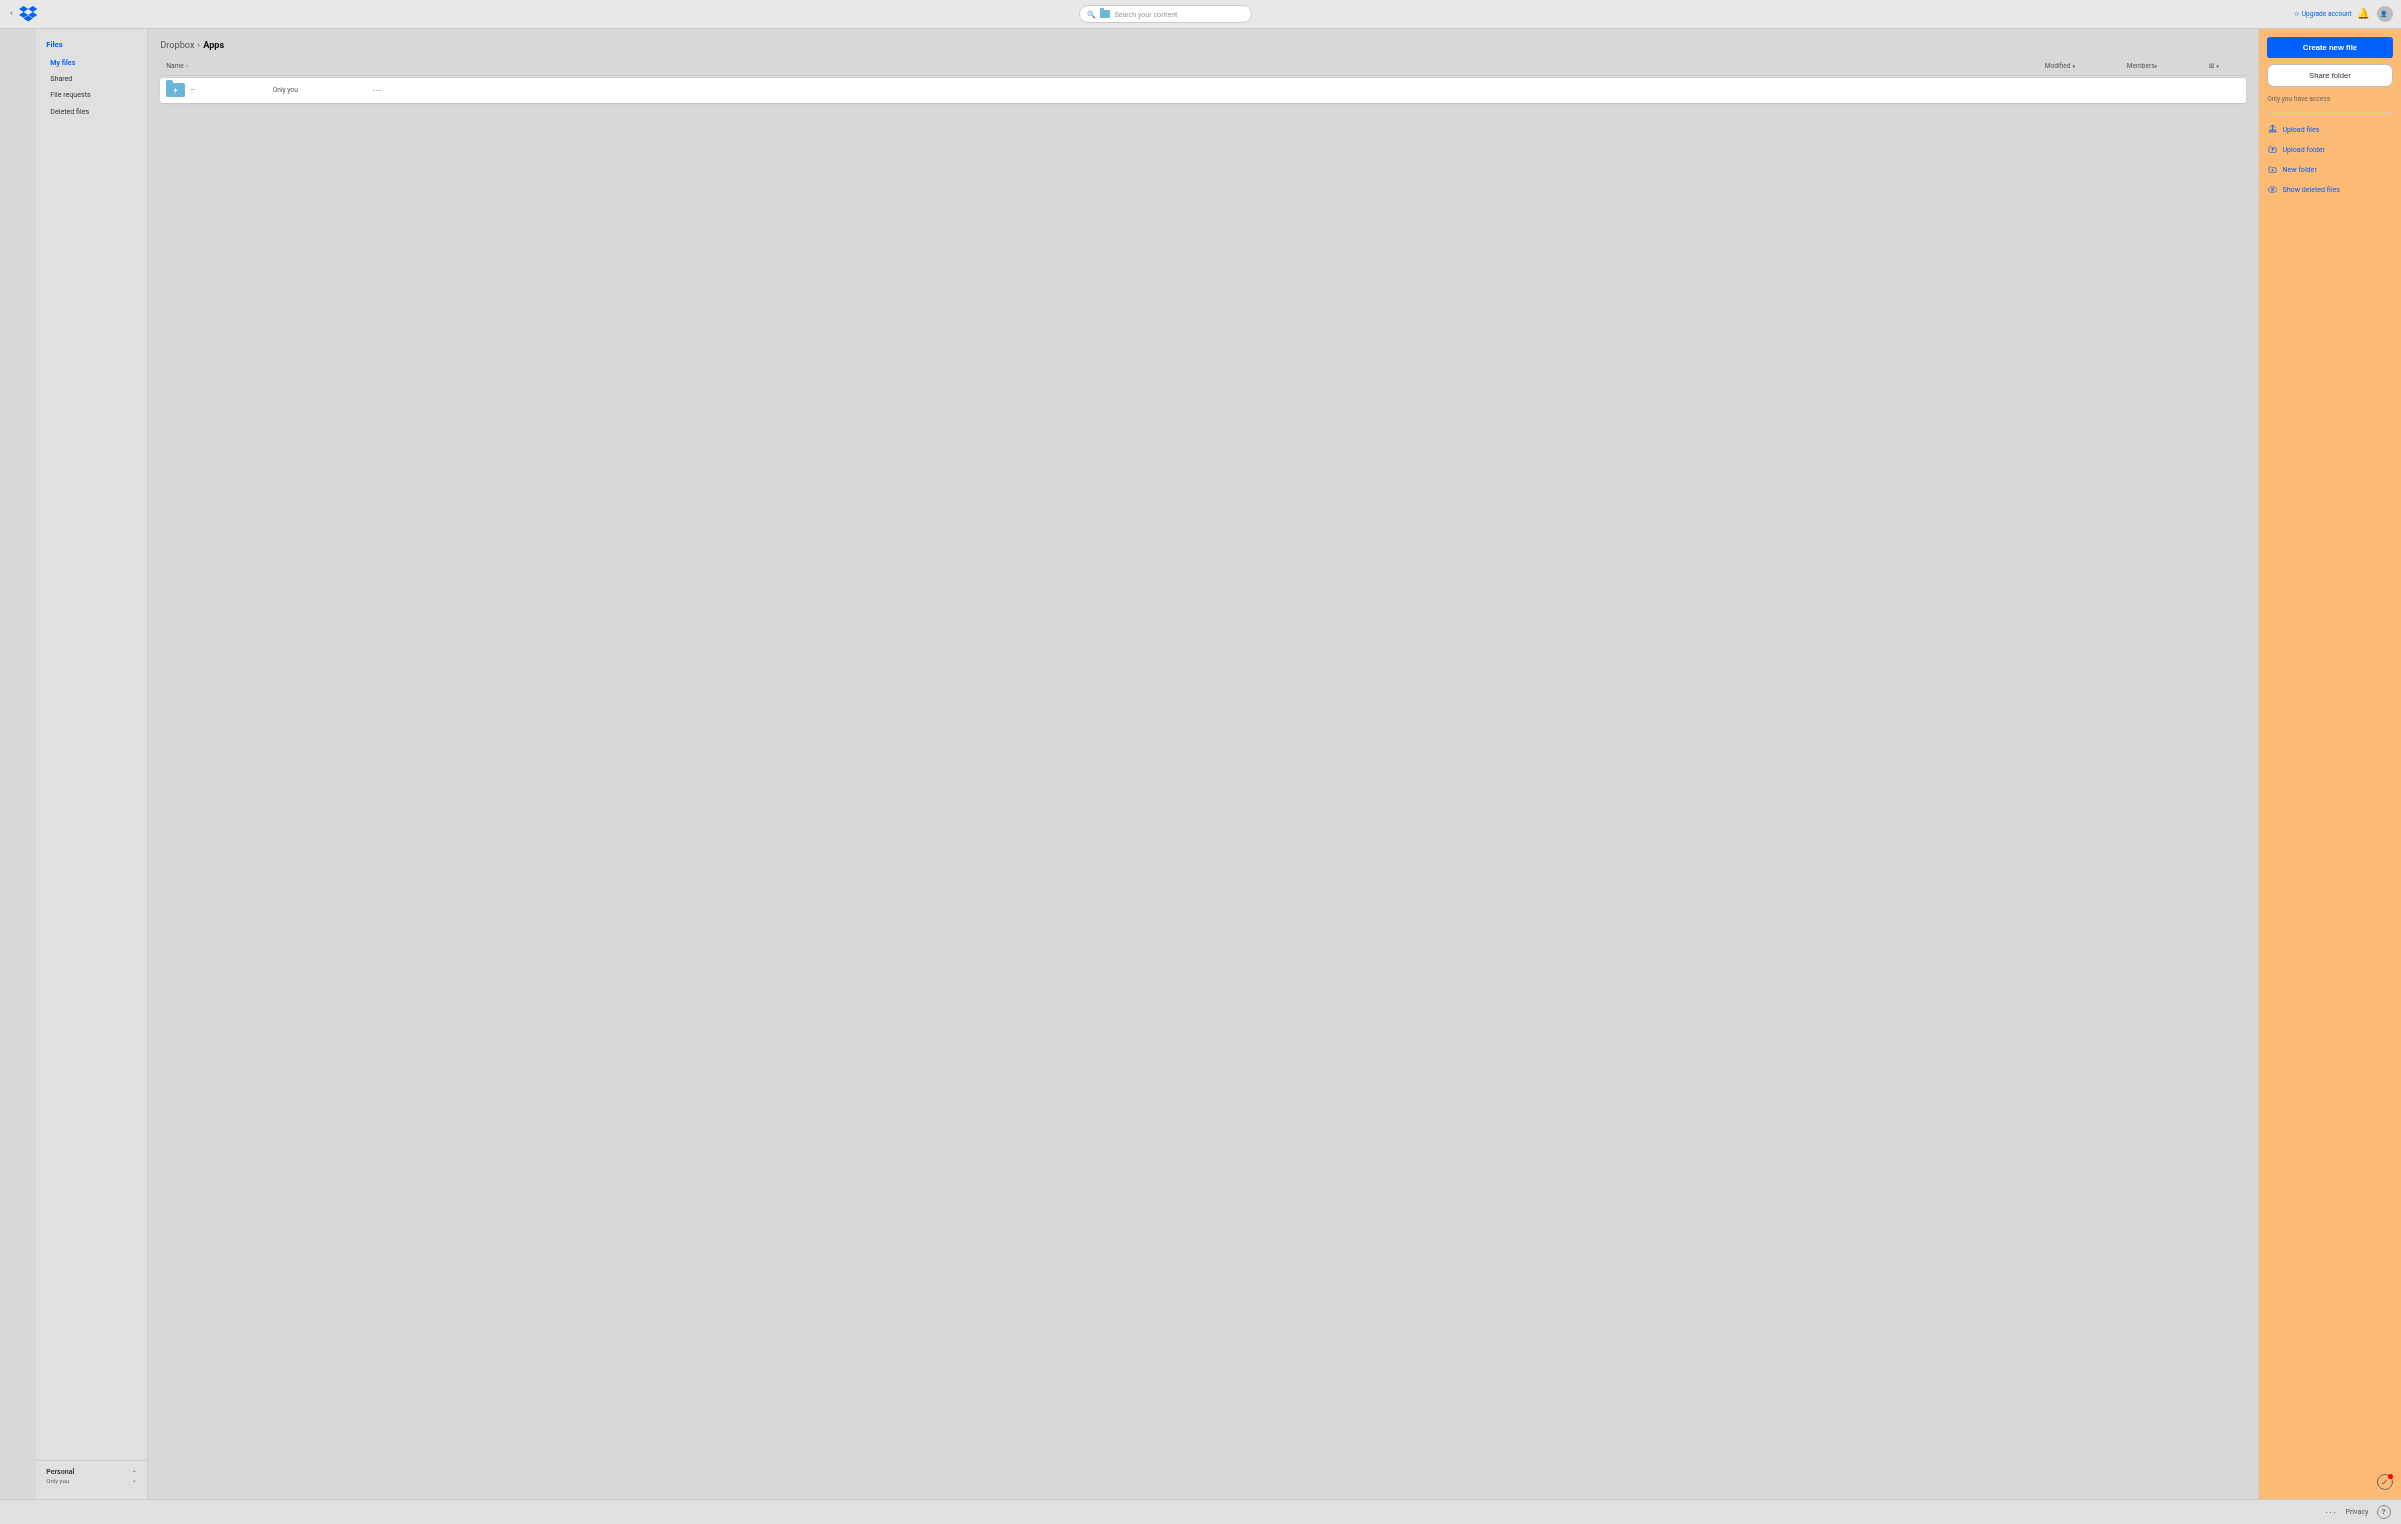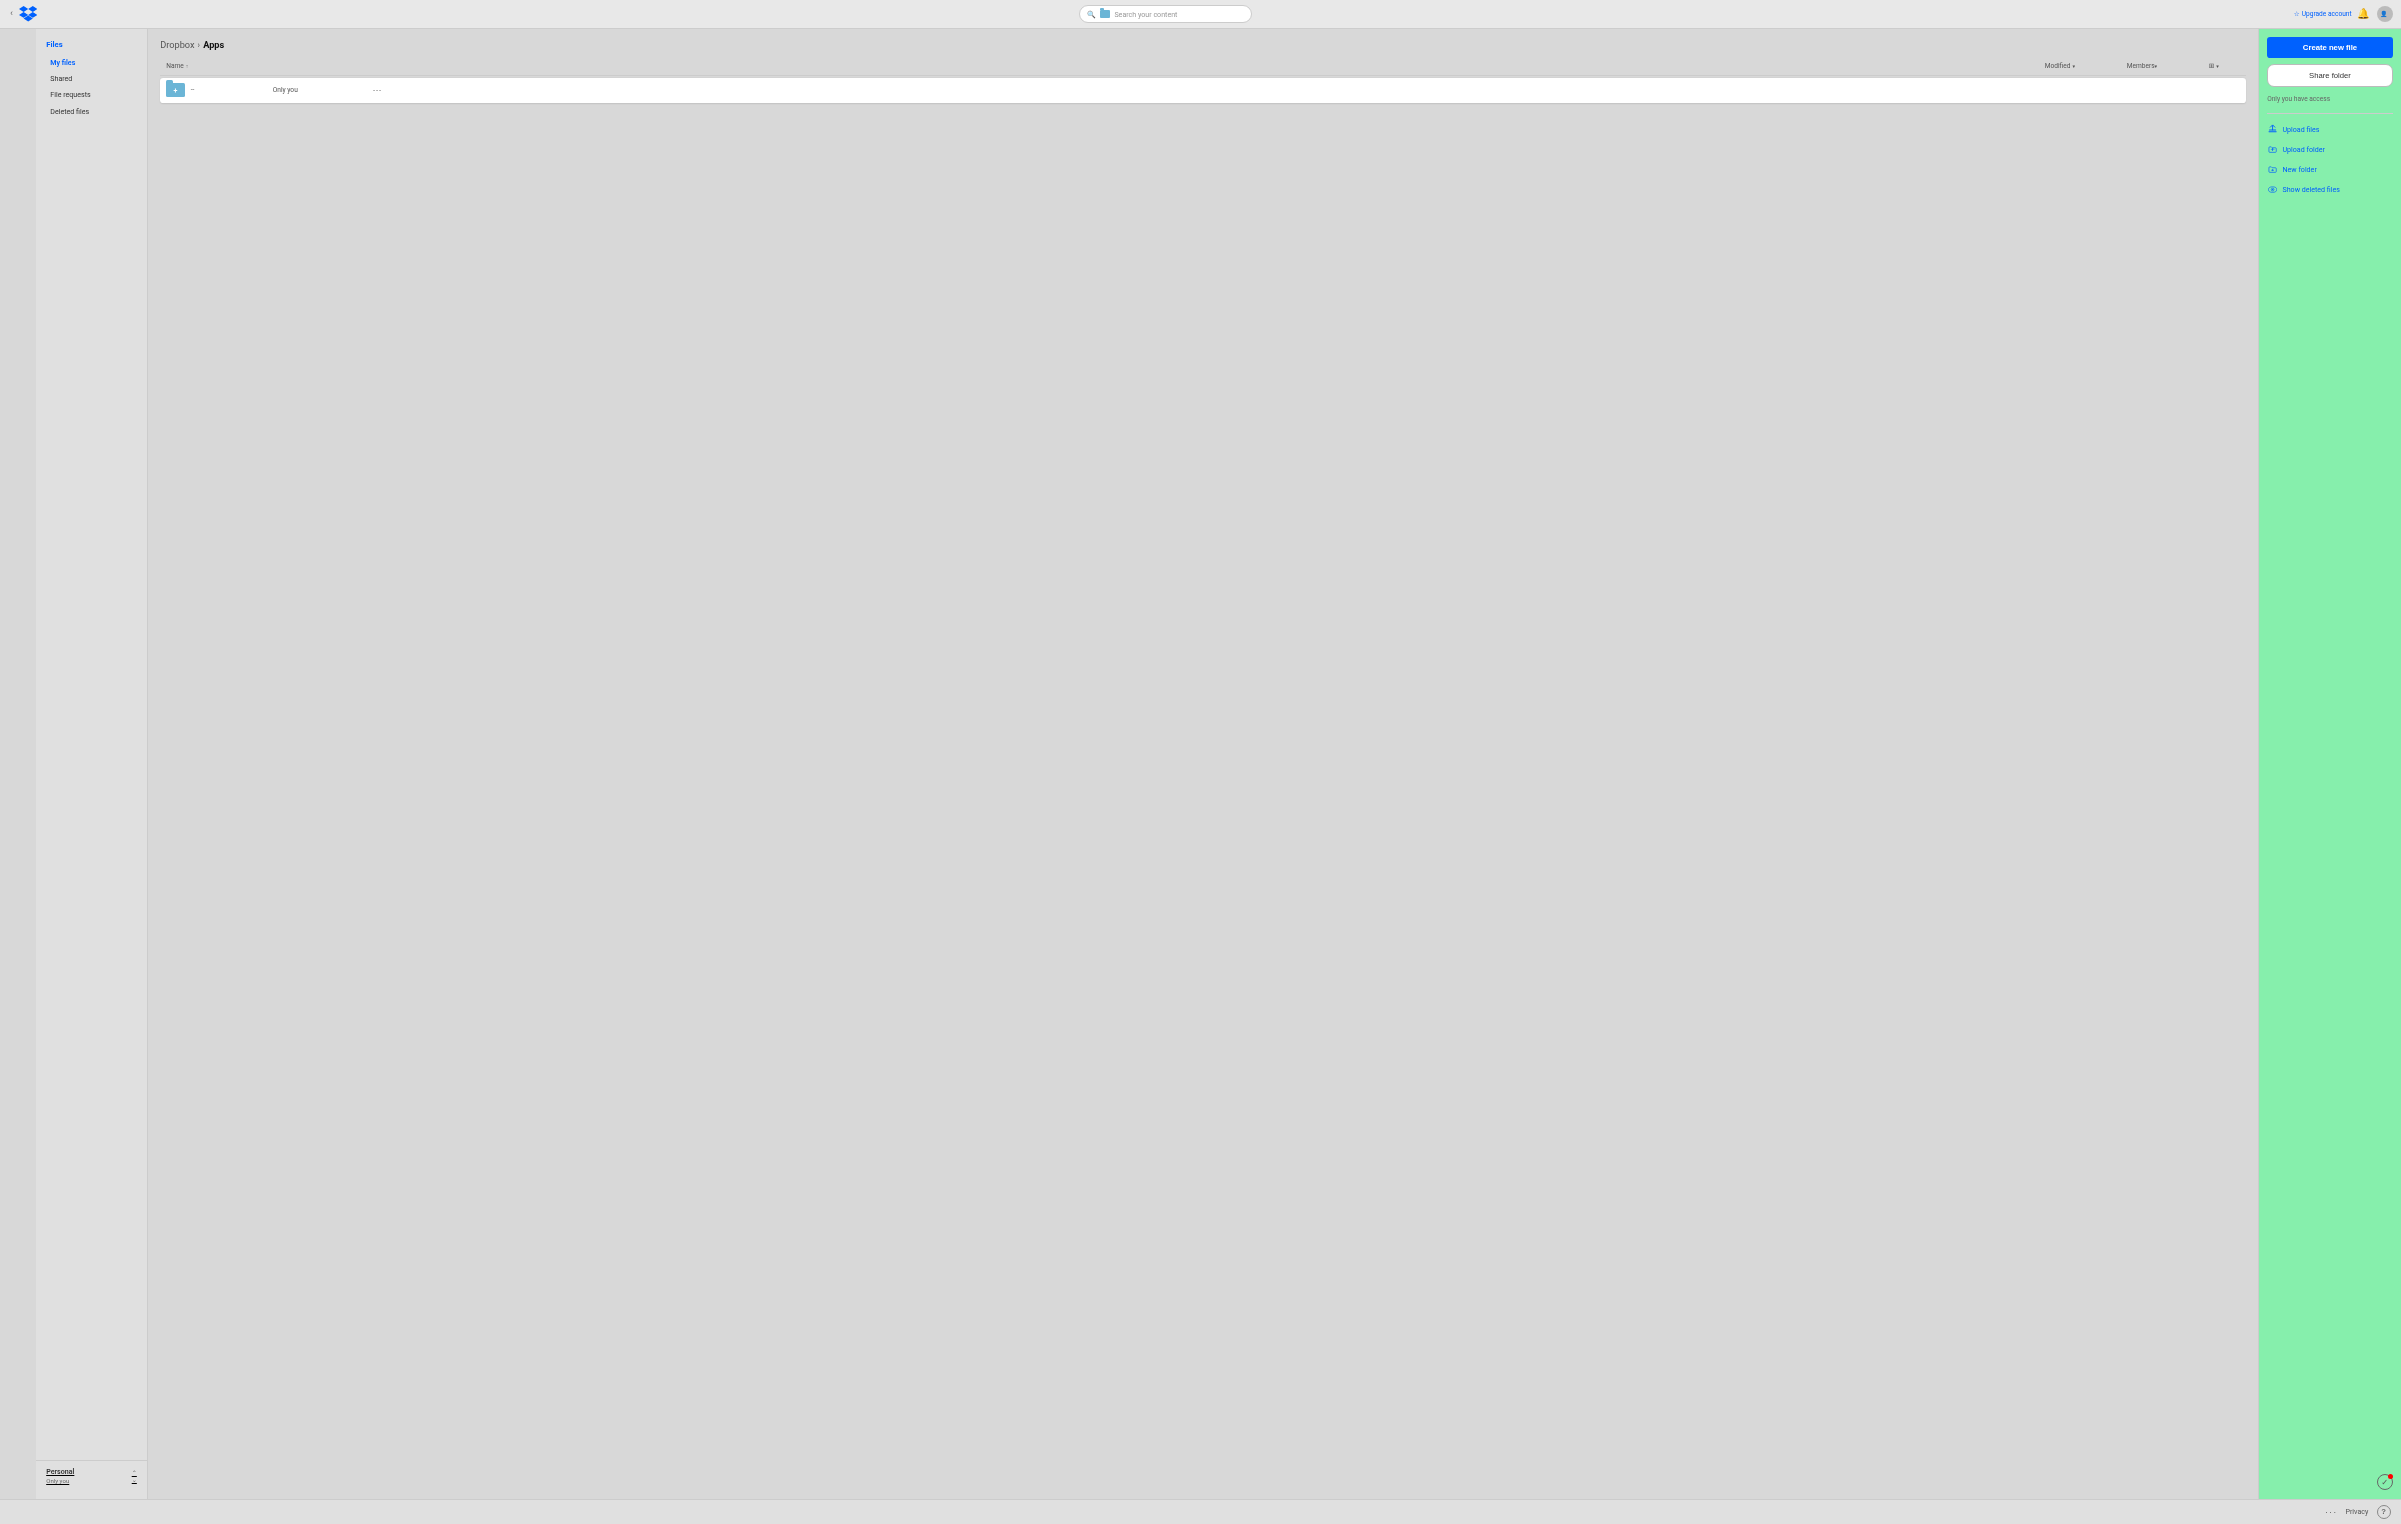--- a/index.html
+++ b/index.html
@@ -159,21 +159,20 @@
     }
     .sidebar-personal-sub {
       font-size: 6.1px;
       color: #666;
       margin-top: 1px;
     }
     .sidebar-bottom-row {
       display: flex;
       align-items: center;
       justify-content: space-between;
-      text-decoration: underline;
     }
     .sidebar-chevron {
       font-size: 6.1px;
       color: #666;
     }
 
     
     .content-area {
       flex: 1;
       background: #d8d8d8;
@@ -314,21 +313,21 @@
       border: none;
       cursor: pointer;
       font-size: 9.2px;
       color: #666;
       padding: 1px 4.1px;
     }
 
     
     .right-panel {
       width: 143px;
-      background: #86efac;
+      background: #fdba74;
       padding: 8.2px;
       flex-shrink: 0;
       border-left: 0.5px solid #ccc;
       display: flex;
       flex-direction: column;
       gap: 6.1px;
     }
     .btn-create {
       background: #0061fe;
       color: white;

